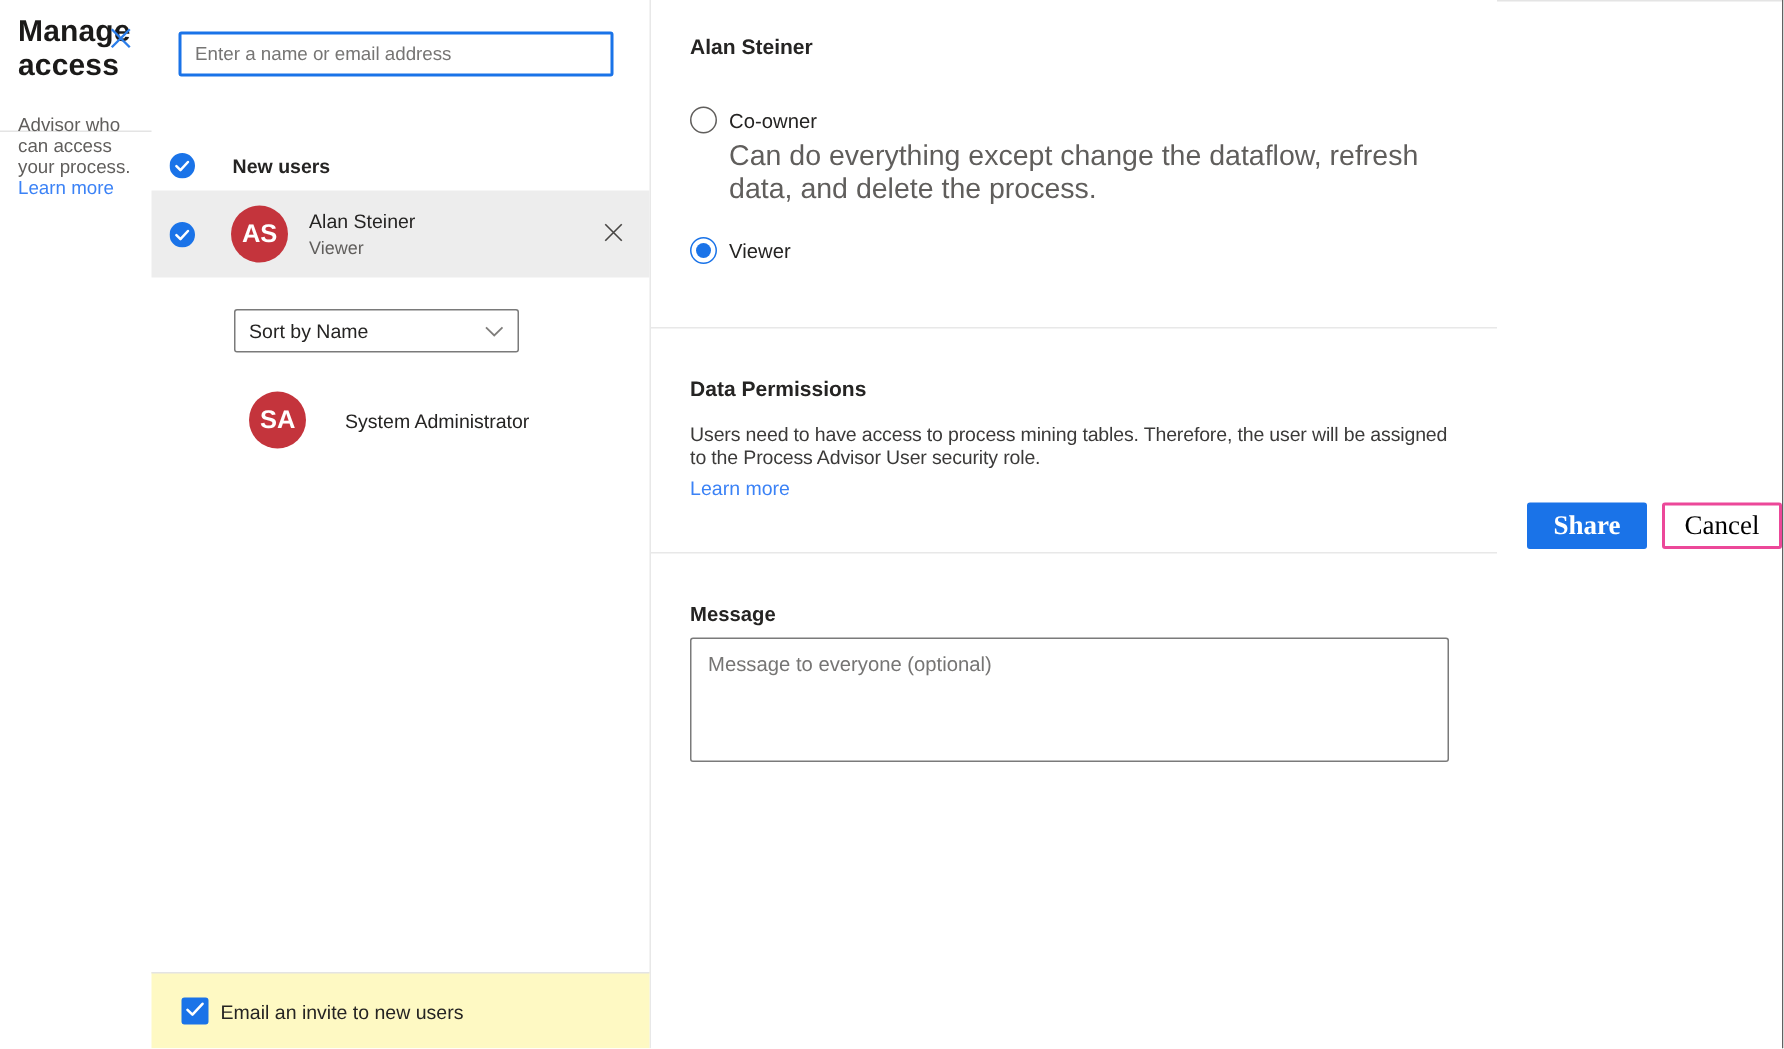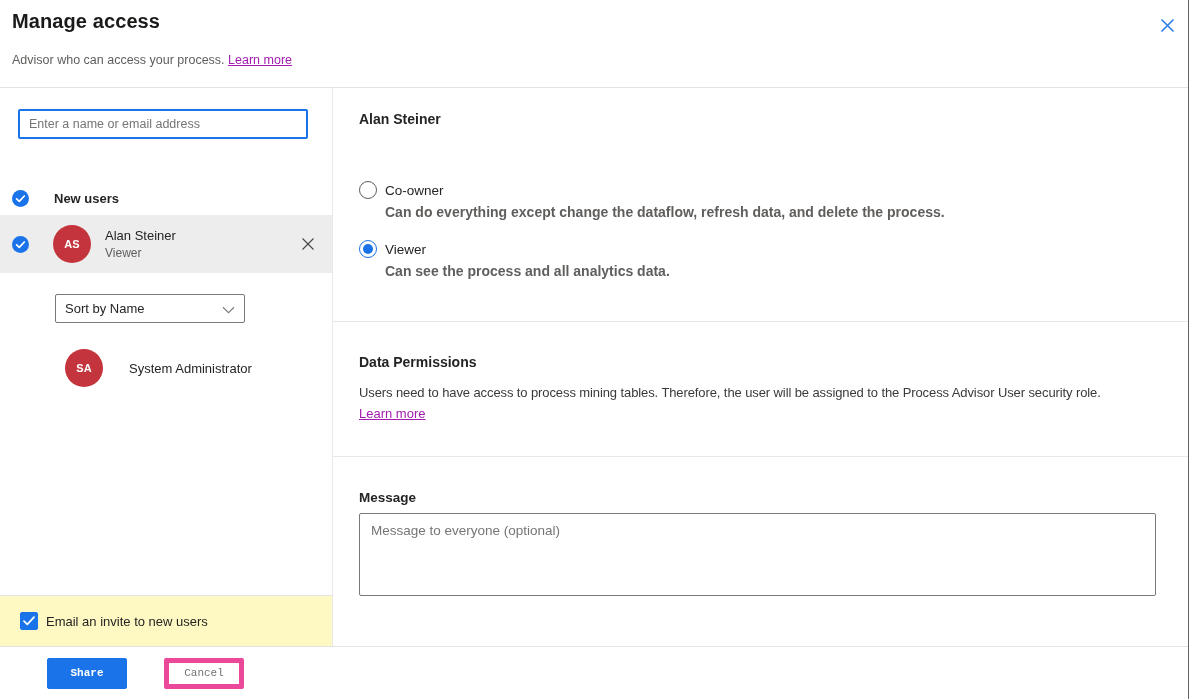--- a/index.html
+++ b/index.html
@@ -10,21 +10,21 @@
     width: 1189px;
   }
   .dialog {
     position: relative;
     width: 1189px;
     height: 699px;
     background: #fff;
     border-right: 1px solid #616161;
     overflow: hidden;
     display: flex;
-    flex-direction: column;
+    flex-direction: row;
   }
 
   
   .header {
     position: relative;
     height: 88px;
     flex: 0 0 88px;
     border-bottom: 1px solid #e4e4e4;
     padding: 10px 14px 0 12px;
   }
@@ -33,22 +33,21 @@
     font-weight: 700;
     letter-spacing: 0.1px;
     color: #1b1a19;
   }
   .header .subtitle {
     margin-top: 20px;
     font-size: 12.5px;
     color: #605e5c;
   }
   a.link {
-    color: #a21caf;
-    text-decoration: underline;
+    color: #3b82f6;
     cursor: pointer;
   }
   .close-btn {
     position: absolute;
     top: 12px;
     right: 8px;
     width: 26px;
     height: 26px;
     display: flex;
     align-items: center;
@@ -117,21 +116,21 @@
     align-items: center;
     position: relative;
     cursor: pointer;
   }
   .avatar {
     width: 38px;
     height: 38px;
     border-radius: 50%;
     background: #c4343c;
     color: #fff;
-    font-size: 11px;
+    font-size: 17px;
     font-weight: 700;
     display: flex;
     align-items: center;
     justify-content: center;
     flex: 0 0 38px;
   }
   .row-user-selected .avatar { margin-left: 24px; }
   .user-meta { margin-left: 14px; }
   .user-meta .name { font-size: 13px; color: #252423; }
   .user-meta .role { font-size: 12px; color: #605e5c; margin-top: 3px; }
@@ -198,21 +197,21 @@
     cursor: pointer;
   }
   .invite-row .label { margin-left: 8px; font-size: 13px; color: #252423; cursor: pointer; }
 
   
   .detail-heading {
     font-size: 14px;
     font-weight: 700;
     color: #252423;
   }
-  .role-option { margin-top: 54px; }
+  .role-option { margin-top: 32px; }
   .role-option + .role-option { margin-top: 20px; }
   .role-head {
     display: flex;
     align-items: center;
     cursor: pointer;
   }
   .radio {
     width: 18px;
     height: 18px;
     border-radius: 50%;
@@ -227,23 +226,22 @@
   .radio.selected::after {
     content: "";
     width: 10px;
     height: 10px;
     border-radius: 50%;
     background: #1a73e8;
   }
   .role-head .role-label { margin-left: 8px; font-size: 13.5px; color: #252423; }
   .role-desc {
     margin: 5px 0 0 26px;
-    font-size: 14px;
+    font-size: 19px;
     color: #605e5c;
-    font-weight: bold;
   }
 
   .divider {
     border-top: 1px solid #e8e8e8;
     margin-left: -26px;
     margin-right: -32px;
   }
   .divider.d1 { margin-top: 42px; }
   .divider.d2 { margin-top: 35px; }
 
@@ -280,35 +278,34 @@
     display: flex;
     align-items: center;
     padding-left: 20px;
     gap: 10px;
     background: #fff;
   }
   .btn {
     width: 80px;
     height: 31px;
     border-radius: 2px;
-    font-family: Liberation Mono, monospace;
-    font-size: 11px;
-    cursor: pointer;
-    margin-left: 27px;
+    font-family: Liberation Serif, serif;
+    font-size: 18px;
+    cursor: pointer;
   }
   .btn-primary {
     background: #1a73e8;
     border: 1px solid #1a73e8;
     color: #fff;
     font-weight: 700;
   }
   .btn-secondary {
     background: #fff;
-    border: 5px solid #ec4899;
-    color: #737373;
+    border: 2px solid #ec4899;
+    color: #000000;
     font-weight: 400;
   }
 </style>
 </head>
 <body>
 
 <div class="dialog">
 
   <div class="header">
     <h1>Manage access</h1>
@@ -400,21 +397,20 @@
           <span class="role-label">Co-owner</span>
         </div>
         <div class="role-desc">Can do everything except change the dataflow, refresh data, and delete the process.</div>
       </div>
 
       <div class="role-option">
         <div class="role-head">
           <span class="radio selected"></span>
           <span class="role-label">Viewer</span>
         </div>
-        <div class="role-desc">Can see the process and all analytics data.</div>
       </div>
 
       <div class="divider d1"></div>
 
       <div class="section-title">Data Permissions</div>
       <div class="section-body">Users need to have access to process mining tables. Therefore, the user will be assigned to the Process Advisor User security role.</div>
       <div class="link-line">
         <a class="link">Learn more</a>
       </div>
 

